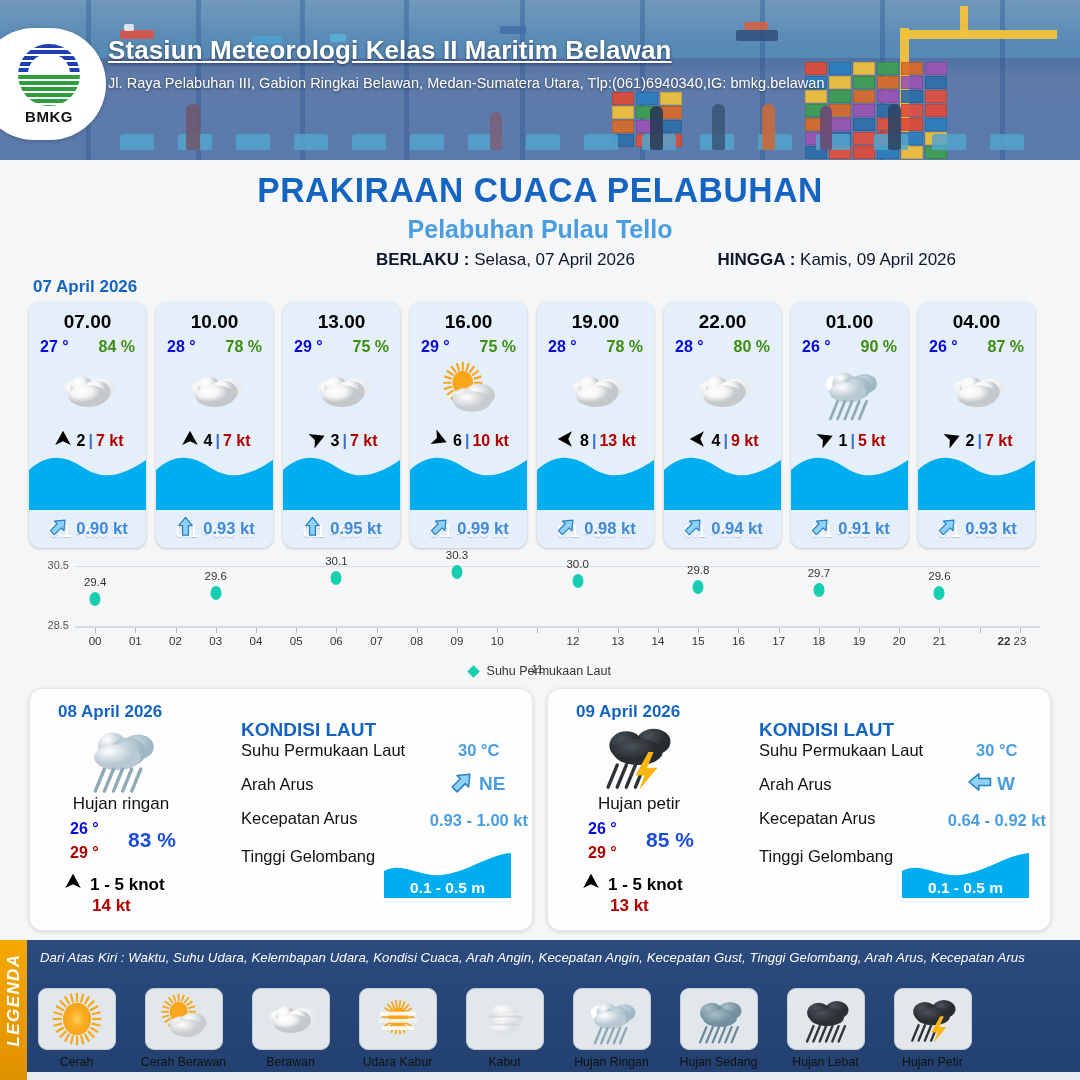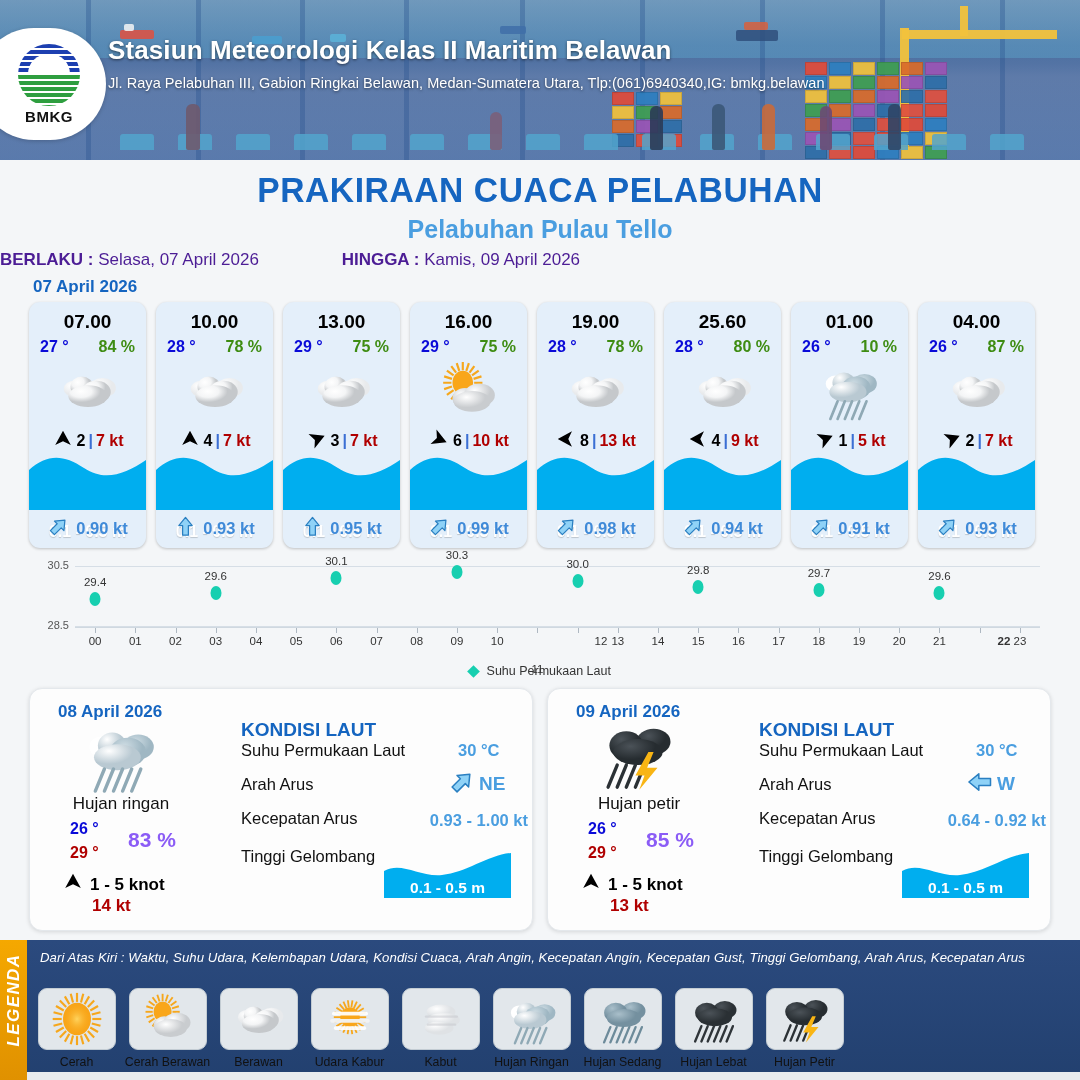--- a/index.html
+++ b/index.html
@@ -36,30 +36,30 @@
      background:repeating-linear-gradient(180deg,#1d3fb0 0 4px,#fff 4px 6px); }
   .logo-bot { position:absolute; left:0; top:31px; width:62px; height:31px;
      background:repeating-linear-gradient(180deg,#2e9e3f 0 4px,#fff 4px 6px); }
   .logo-arc { position:absolute; left:10px; top:10px; width:42px; height:20px;
      border-radius:21px 21px 0 0; background:#fff; }
   .logo-text { font-size:15px; font-weight:bold; color:#111; letter-spacing:.5px; margin-left:14px; margin-top:2px;}
 
   .hdr-text { position:absolute; left:108px; top:30px; z-index:5; color:#fff;
      text-shadow:0 1px 3px rgba(0,0,0,.55); }
   .hdr-l1 { font-size:16.5px; font-weight:bold; letter-spacing:.35px; }
-  .hdr-l2 { font-size:26px; font-weight:bold; letter-spacing:.1px; margin-top:5px; }
+  .hdr-l2 { font-size:26px; font-weight:bold; letter-spacing:.1px; margin-top:5px;text-decoration:underline; }
   .hdr-l3 { font-size:14.5px; margin-top:9px; letter-spacing:.05px; }
 
   
   .title1 { position:absolute; top:170px; left:0; width:1080px; text-align:center;
     font-size:35px; font-weight:bold; color:#1565c0; letter-spacing:.6px;
     font-stretch:condensed; transform:scaleX(.96); }
   .title2 { position:absolute; top:215px; left:0; width:1080px; text-align:center;
     font-size:25px; font-weight:bold; color:#4a9ee0; }
-  .valid-row { position:absolute; top:250px; left:0; width:956px; text-align:left; font-size:17px; color:#4c1d95; }
+  .valid-row { position:absolute; top:250px; left:0; width:956px; text-align:right; font-size:17px; color:#0f172a; }
   .valid-row .lbl { font-weight:bold; }
   .valid-row .g1 { margin-right:78px; }
 
   .date-label { position:absolute; left:33px; top:277px; font-size:17px; font-weight:bold; color:#1565c0; }
 
   
   .cards { position:absolute; left:29px; top:302px; width:1022px; height:246px;
     display:flex; gap:0; }
   .card { width:117px; margin-right:10px; height:246px; background:#e4effa;
     border-radius:11px; box-shadow:0 1px 3px rgba(0,0,0,.22); position:relative; overflow:hidden; }
@@ -99,21 +99,21 @@
   
   .day-panels { position:absolute; left:29px; top:688px; width:1022px; height:243px; display:flex; gap:14px; }
   .day-panel { width:504px; height:243px; background:#fdfdfd; border:1px solid #e4e8ec;
      border-radius:13px; box-shadow:0 1px 4px rgba(0,0,0,.13); position:relative; }
   .dp-date { position:absolute; left:28px; top:13px; font-size:17px; font-weight:bold; color:#1565c0; }
   .dp-icon { position:absolute; left:30px; top:33px; width:120px; height:68px;
      display:flex; align-items:center; justify-content:center; }
   .dp-cond { position:absolute; left:0; top:105px; width:182px; text-align:center; font-size:17px; color:#111; }
   .dp-tmin { position:absolute; left:40px; top:131px; font-size:16px; font-weight:bold; color:#0a0ad8; }
   .dp-tmax { position:absolute; left:40px; top:155px; font-size:16px; font-weight:bold; color:#b00000; }
-  .dp-hum { position:absolute; left:98px; top:139px; font-size:21px; font-weight:bold; color:#8b5cf6; }
+  .dp-hum { position:absolute; left:98px; top:139px; font-size:21px; font-weight:bold; color:#1d4ed8; }
   .dp-wind { position:absolute; left:32px; top:182px; display:flex; align-items:center; gap:6px;
      font-size:17px; font-weight:bold; color:#000; }
   .dp-gust { position:absolute; left:62px; top:207px; font-size:17px; font-weight:bold; color:#b00000; }
 
   .dp-sea-title { position:absolute; left:211px; top:30px; font-size:19px; font-weight:bold; color:#1565c0; }
   .dp-row { position:absolute; left:211px; font-size:16.5px; color:#111; }
   .dp-val { position:absolute; font-size:16.5px; font-weight:bold; color:#4a9ee0; }
   .dp-wave { position:absolute; width:127px; height:47px; }
   .dp-wave-txt { position:absolute; width:127px; text-align:center; color:#fff;
      font-size:15.5px; font-weight:bold; }
@@ -121,21 +121,21 @@
   
   .legend { position:absolute; left:0; top:940px; width:1080px; height:140px;
     background:linear-gradient(180deg,#2b4a7e,#22406f); }
   .leg-side { position:absolute; left:0; top:940px; width:27px; height:140px;
     background:linear-gradient(180deg,#f5a800,#e09100); z-index:3; }
   .leg-side span { position:absolute; left:-36px; top:50px; width:100px;
     transform:rotate(-90deg); color:#fff; font-size:17px; font-weight:bold;
     font-style:italic; letter-spacing:1.4px; text-align:center; }
   .leg-note { position:absolute; left:40px; top:950px; width:1035px;
     color:#fff; font-size:13.2px; font-style:italic; letter-spacing:.05px; }
-  .leg-items { position:absolute; left:31px; top:988px; width:1049px; display:flex; gap:0; }
+  .leg-items { position:absolute; left:31px; top:988px; width:1049px; display:flex; gap:16px; }
   .leg-item { width:91px; display:flex; flex-direction:column; align-items:center; }
   .leg-box { width:78px; height:62px; background:#e2e7eb; border:1px solid #c3ccd3;
     border-radius:9px; display:flex; align-items:center; justify-content:center; }
   .leg-lbl { margin-top:5px; font-size:12.3px; color:#111; white-space:nowrap; }
   .leg-strip { position:absolute; left:0; top:1072px; width:1080px; height:8px; background:#e8ebee; }
 </style>
 </head>
 <body>
 
 <div class="header">
@@ -518,21 +518,21 @@
       </div>
       <div class="wave-txt">0.1 - 0.5 m</div>
       <div class="cur-row">
         <span><svg width="23" height="23" viewBox="0 0 24 24" style="transform:rotate(45deg)">
     <path d="M12 2.5 L19 11 L15 11 L15 21 L9 21 L9 11 L5 11 Z" fill="#8fd2f7" stroke="#2a7fc1" stroke-width="1.3" stroke-linejoin="round"></path>
           </svg></span>
         <span class="cur-txt">0.98 kt</span>
       </div>
     </div>
     <div class="card">
-      <div class="c-time">25.60</div>
+      <div class="c-time">22.00</div>
       <div class="c-th">
         <span class="c-temp">28 °</span>
         <span class="c-hum">80 %</span>
       </div>
       <div class="c-icon">
         <svg width="62" height="62" viewBox="0 0 60 60">
   <defs>
             <radialGradient id="bw" cx="32%" cy="28%">
               <stop offset="0" stop-color="#ffffff"></stop>
               <stop offset=".55" stop-color="#f4f5f6"></stop>
@@ -568,21 +568,21 @@
         <span><svg width="23" height="23" viewBox="0 0 24 24" style="transform:rotate(45deg)">
     <path d="M12 2.5 L19 11 L15 11 L15 21 L9 21 L9 11 L5 11 Z" fill="#8fd2f7" stroke="#2a7fc1" stroke-width="1.3" stroke-linejoin="round"></path>
           </svg></span>
         <span class="cur-txt">0.94 kt</span>
       </div>
     </div>
     <div class="card">
       <div class="c-time">01.00</div>
       <div class="c-th">
         <span class="c-temp">26 °</span>
-        <span class="c-hum">10 %</span>
+        <span class="c-hum">90 %</span>
       </div>
       <div class="c-icon">
         <svg width="62" height="62" viewBox="0 0 60 60">
   <defs>
             <radialGradient id="hr" cx="32%" cy="26%">
               <stop offset="0" stop-color="#ffffff"></stop>
               <stop offset="1" stop-color="#b9c9d2"></stop>
             </radialGradient>
   <radialGradient id="hr2" cx="40%" cy="30%">
               <stop offset="0" stop-color="#cfdde4"></stop>
@@ -699,21 +699,21 @@
     <div class="xlab" style="left: 347.562px; text-align: right;">07</div>
     <div class="xtick" style="left: 387.771px;"></div>
     <div class="xlab" style="left: 387.771px;">08</div>
     <div class="xtick" style="left: 427.979px;"></div>
     <div class="xlab" style="left: 427.979px;">09</div>
     <div class="xtick" style="left: 468.188px;"></div>
     <div class="xlab" style="left: 468.188px;">10</div>
     <div class="xtick" style="left: 508.396px;"></div>
     <div class="xlab" style="left: 508.396px; margin-top: 28px;">11</div>
     <div class="xtick" style="left: 548.604px;"></div>
-    <div class="xlab" style="left: 572px;">12</div>
+    <div class="xlab" style="left: 544px;">12</div>
     <div class="xtick" style="left: 588.812px;"></div>
     <div class="xlab" style="left: 588.812px;">13</div>
     <div class="xtick" style="left: 629.021px;"></div>
     <div class="xlab" style="left: 629.021px;">14</div>
     <div class="xtick" style="left: 669.229px;"></div>
     <div class="xlab" style="left: 669.229px;">15</div>
     <div class="xtick" style="left: 709.438px;"></div>
     <div class="xlab" style="left: 709.438px;">16</div>
     <div class="xtick" style="left: 749.646px;"></div>
     <div class="xlab" style="left: 749.646px;">17</div>

